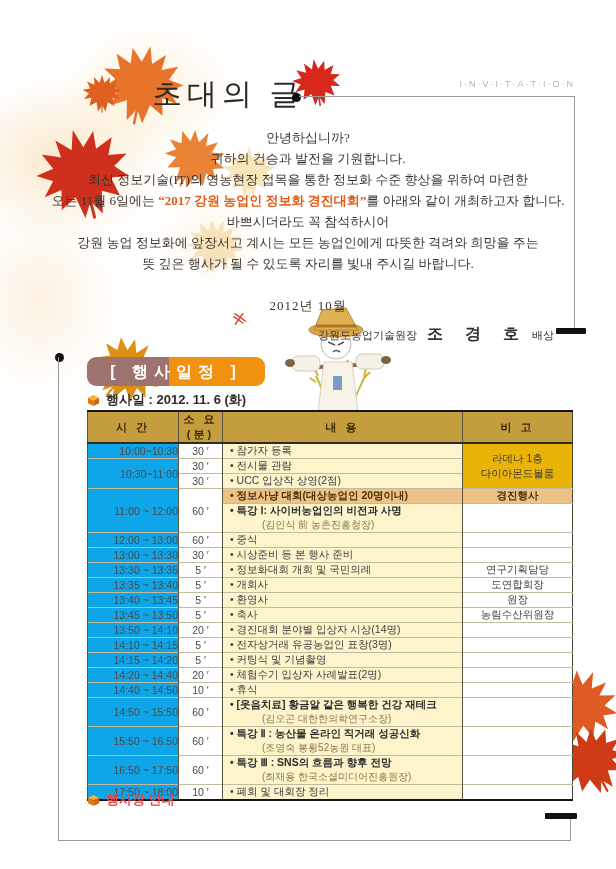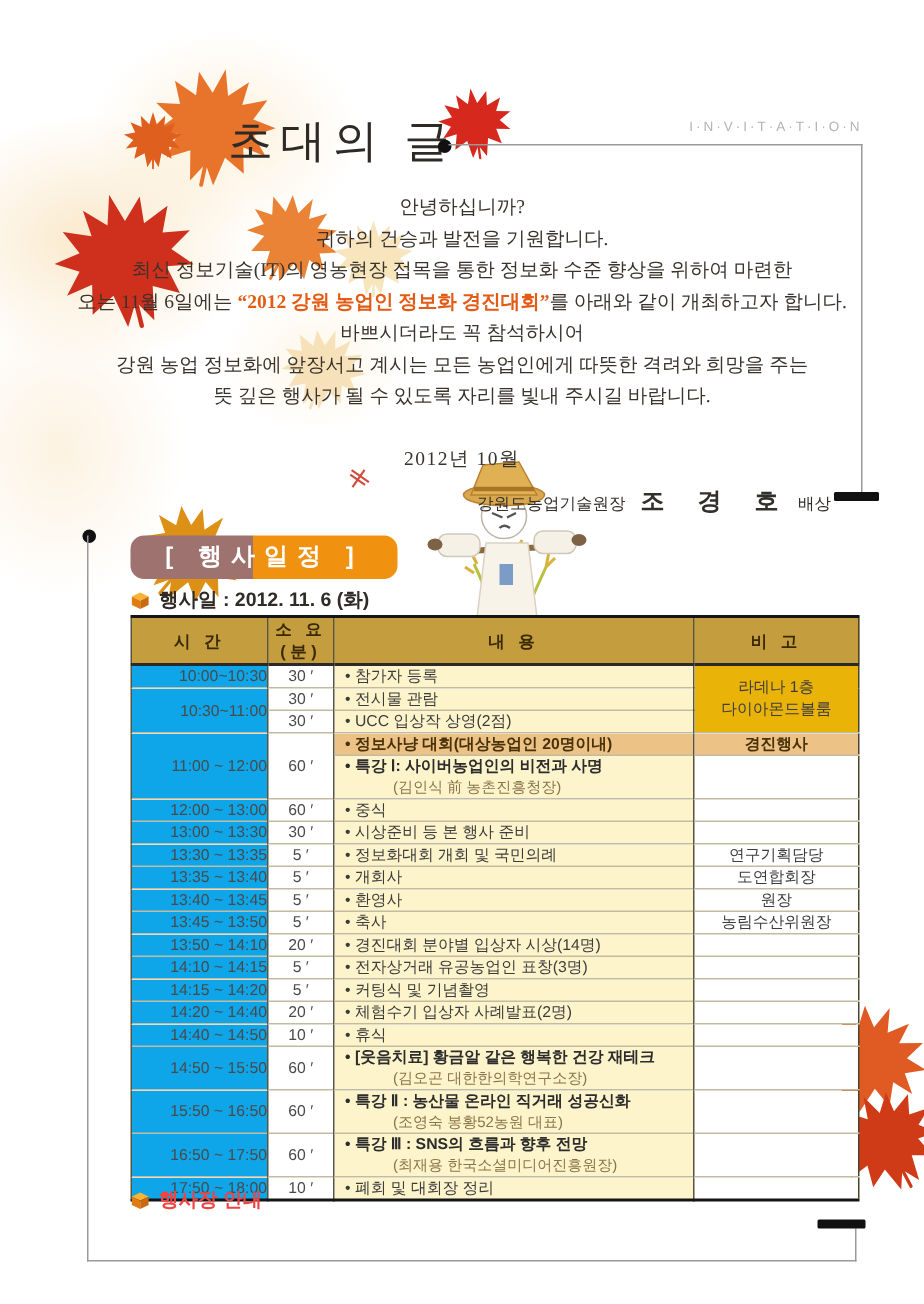--- a/index.html
+++ b/index.html
@@ -164,21 +164,21 @@
   <div class="eyebrow">I·N·V·I·T·A·T·I·O·N</div>
   <div class="dot dot-top"></div>
   <div class="frameline hl-top"></div>
   <div class="frameline vl-right"></div>
   <div class="dash dash-sign"></div>
 
   <div class="greeting">
     <div>안녕하십니까?</div>
     <div>귀하의 건승과 발전을 기원합니다.</div>
     <div>최신 정보기술(IT)의 영농현장 접목을 통한 정보화 수준 향상을 위하여 마련한</div>
-    <div><span>오는 11월 6일에는 </span><span class="hlight">“2012 강원 농업인 정보화 경진대회”</span><span>를 아래와 같이 개최하고자 합니다.</span></div>
+    <div><span>오는 11월 6일에는 </span><span class="hlight">“2017 강원 농업인 정보화 경진대회”</span><span>를 아래와 같이 개최하고자 합니다.</span></div>
     <div>바쁘시더라도 꼭 참석하시어</div>
     <div>강원 농업 정보화에 앞장서고 계시는 모든 농업인에게 따뜻한 격려와 희망을 주는</div>
     <div>뜻 깊은 행사가 될 수 있도록 자리를 빛내 주시길 바랍니다.</div>
   </div>
 
   <div class="date-line">2012년  10월</div>
 
   <div class="signature">
     <span class="org">강원도농업기술원장</span><span class="name">조 경 호</span><span class="closing">배상</span>
   </div>

